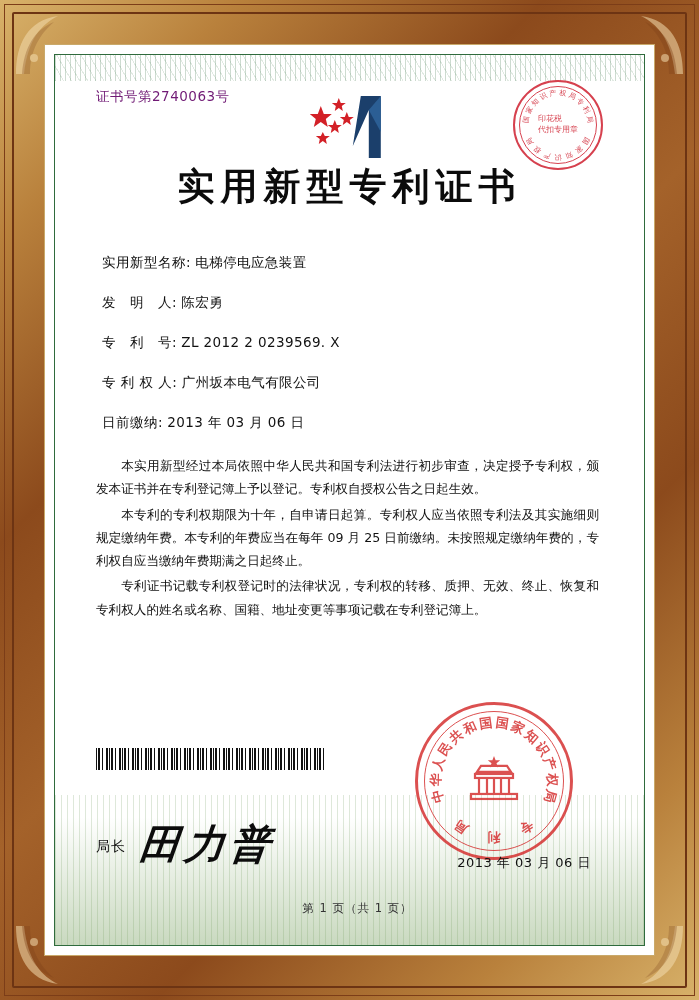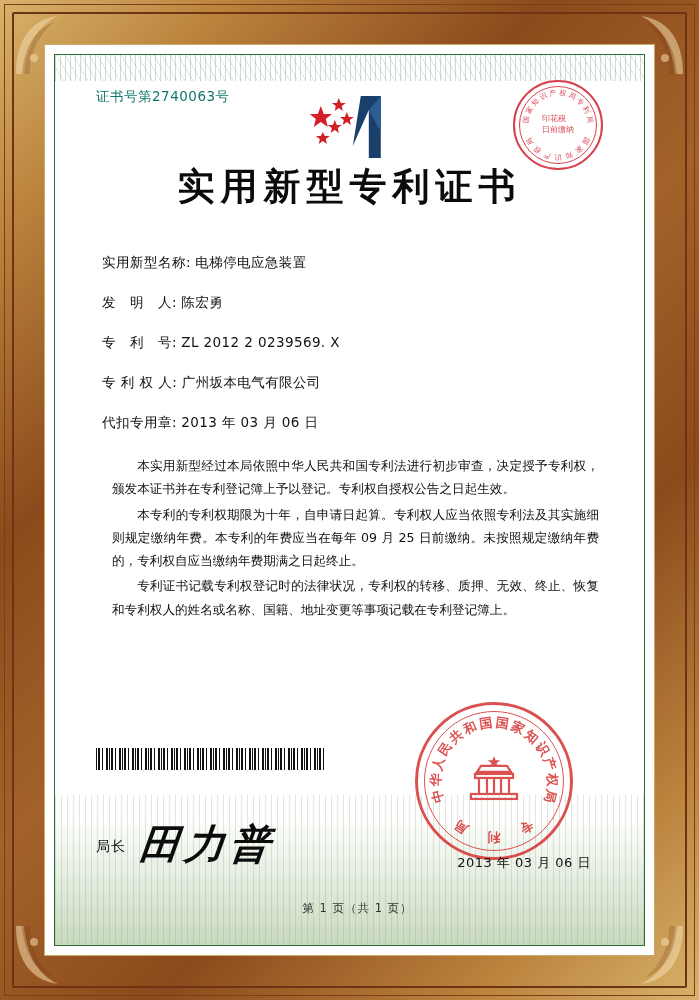--- a/index.html
+++ b/index.html
@@ -90,21 +90,21 @@
   
   .content {
     position: absolute;
     inset: 0;
     padding: 44px 52px 0 52px;
     box-sizing: border-box;
   }
 
   .cert-no {
     font-size: 13.5px;
-    color: #0f766e;
+    color: #701a75;
     letter-spacing: .5px;
     margin-bottom: 12px;
   }
 
   .logo-wrap {
     position: absolute;
     top: 44px;
     left: 50%;
     transform: translateX(-46%);
     width: 120px;
@@ -173,21 +173,20 @@
     letter-spacing: .4px;
   }
 
   .paragraphs {
     margin-top: 16px;
     font-size: 12.6px;
     line-height: 1.85;
     color: #111;
     text-align: justify;
     padding-right: 4px;
-    margin-left: 16px;
   }
   .paragraphs p {
     margin: 0 0 2px 0;
     text-indent: 2em;
   }
 
   .barcode {
     position: absolute;
     left: 52px;
     bottom: 186px;
@@ -336,21 +335,21 @@
             <span style="transform: translate(-14.3616px, -28.5962px) rotate(-26.6667deg) translate(-50%, -50%); font-size: 7px;">识</span>
             <span style="transform: translate(-4.9446px, -31.6157px) rotate(-8.88889deg) translate(-50%, -50%); font-size: 7px;">产</span>
             <span style="transform: translate(4.9446px, -31.6157px) rotate(8.88889deg) translate(-50%, -50%); font-size: 7px;">权</span>
             <span style="transform: translate(14.3616px, -28.5962px) rotate(26.6667deg) translate(-50%, -50%); font-size: 7px;">局</span>
             <span style="transform: translate(22.407px, -22.8458px) rotate(44.4444deg) translate(-50%, -50%); font-size: 7px;">专</span>
             <span style="transform: translate(28.3124px, -14.9134px) rotate(62.2222deg) translate(-50%, -50%); font-size: 7px;">利</span>
             <span style="transform: translate(31.5138px, -5.55674px) rotate(80deg) translate(-50%, -50%); font-size: 7px;">局</span>
           </div>
         <div class="center-lines">
           <div>印花税</div>
-          <div>日前缴纳</div>
+          <div>代扣专用章</div>
         </div>
         <div class="arc-text">
 
         <span style="transform: translate(27.7128px, 16px) rotate(120deg) translate(-50%, -50%); font-size: 7px;">国</span>
             <span style="transform: translate(20.5692px, 24.5134px) rotate(140deg) translate(-50%, -50%); font-size: 7px;">家</span>
             <span style="transform: translate(10.9446px, 30.0702px) rotate(160deg) translate(-50%, -50%); font-size: 7px;">知</span>
             <span style="transform: translate(1.95943e-15px, 32px) rotate(180deg) translate(-50%, -50%); font-size: 7px;">识</span>
             <span style="transform: translate(-10.9446px, 30.0702px) rotate(200deg) translate(-50%, -50%); font-size: 7px;">产</span>
             <span style="transform: translate(-20.5692px, 24.5134px) rotate(220deg) translate(-50%, -50%); font-size: 7px;">权</span>
             <span style="transform: translate(-27.7128px, 16px) rotate(240deg) translate(-50%, -50%); font-size: 7px;">局</span>
@@ -370,21 +369,21 @@
         </div>
         <div class="field-row">
           <span class="field-label">专　利　号:</span>
           <span class="field-value">ZL 2012 2 0239569. X</span>
         </div>
         <div class="field-row">
           <span class="field-label">专 利 权 人:</span>
           <span class="field-value">广州坂本电气有限公司</span>
         </div>
         <div class="field-row">
-          <span class="field-label">代扣专用章:</span>
+          <span class="field-label">日前缴纳:</span>
           <span class="field-value">2013 年 03 月 06 日</span>
         </div>
       </div>
 
       <div class="paragraphs">
         <p>本实用新型经过本局依照中华人民共和国专利法进行初步审查，决定授予专利权，颁发本证书并在专利登记簿上予以登记。专利权自授权公告之日起生效。</p>
         <p>本专利的专利权期限为十年，自申请日起算。专利权人应当依照专利法及其实施细则规定缴纳年费。本专利的年费应当在每年 09 月 25 日前缴纳。未按照规定缴纳年费的，专利权自应当缴纳年费期满之日起终止。</p>
         <p>专利证书记载专利权登记时的法律状况，专利权的转移、质押、无效、终止、恢复和专利权人的姓名或名称、国籍、地址变更等事项记载在专利登记簿上。</p>
       </div>
 

